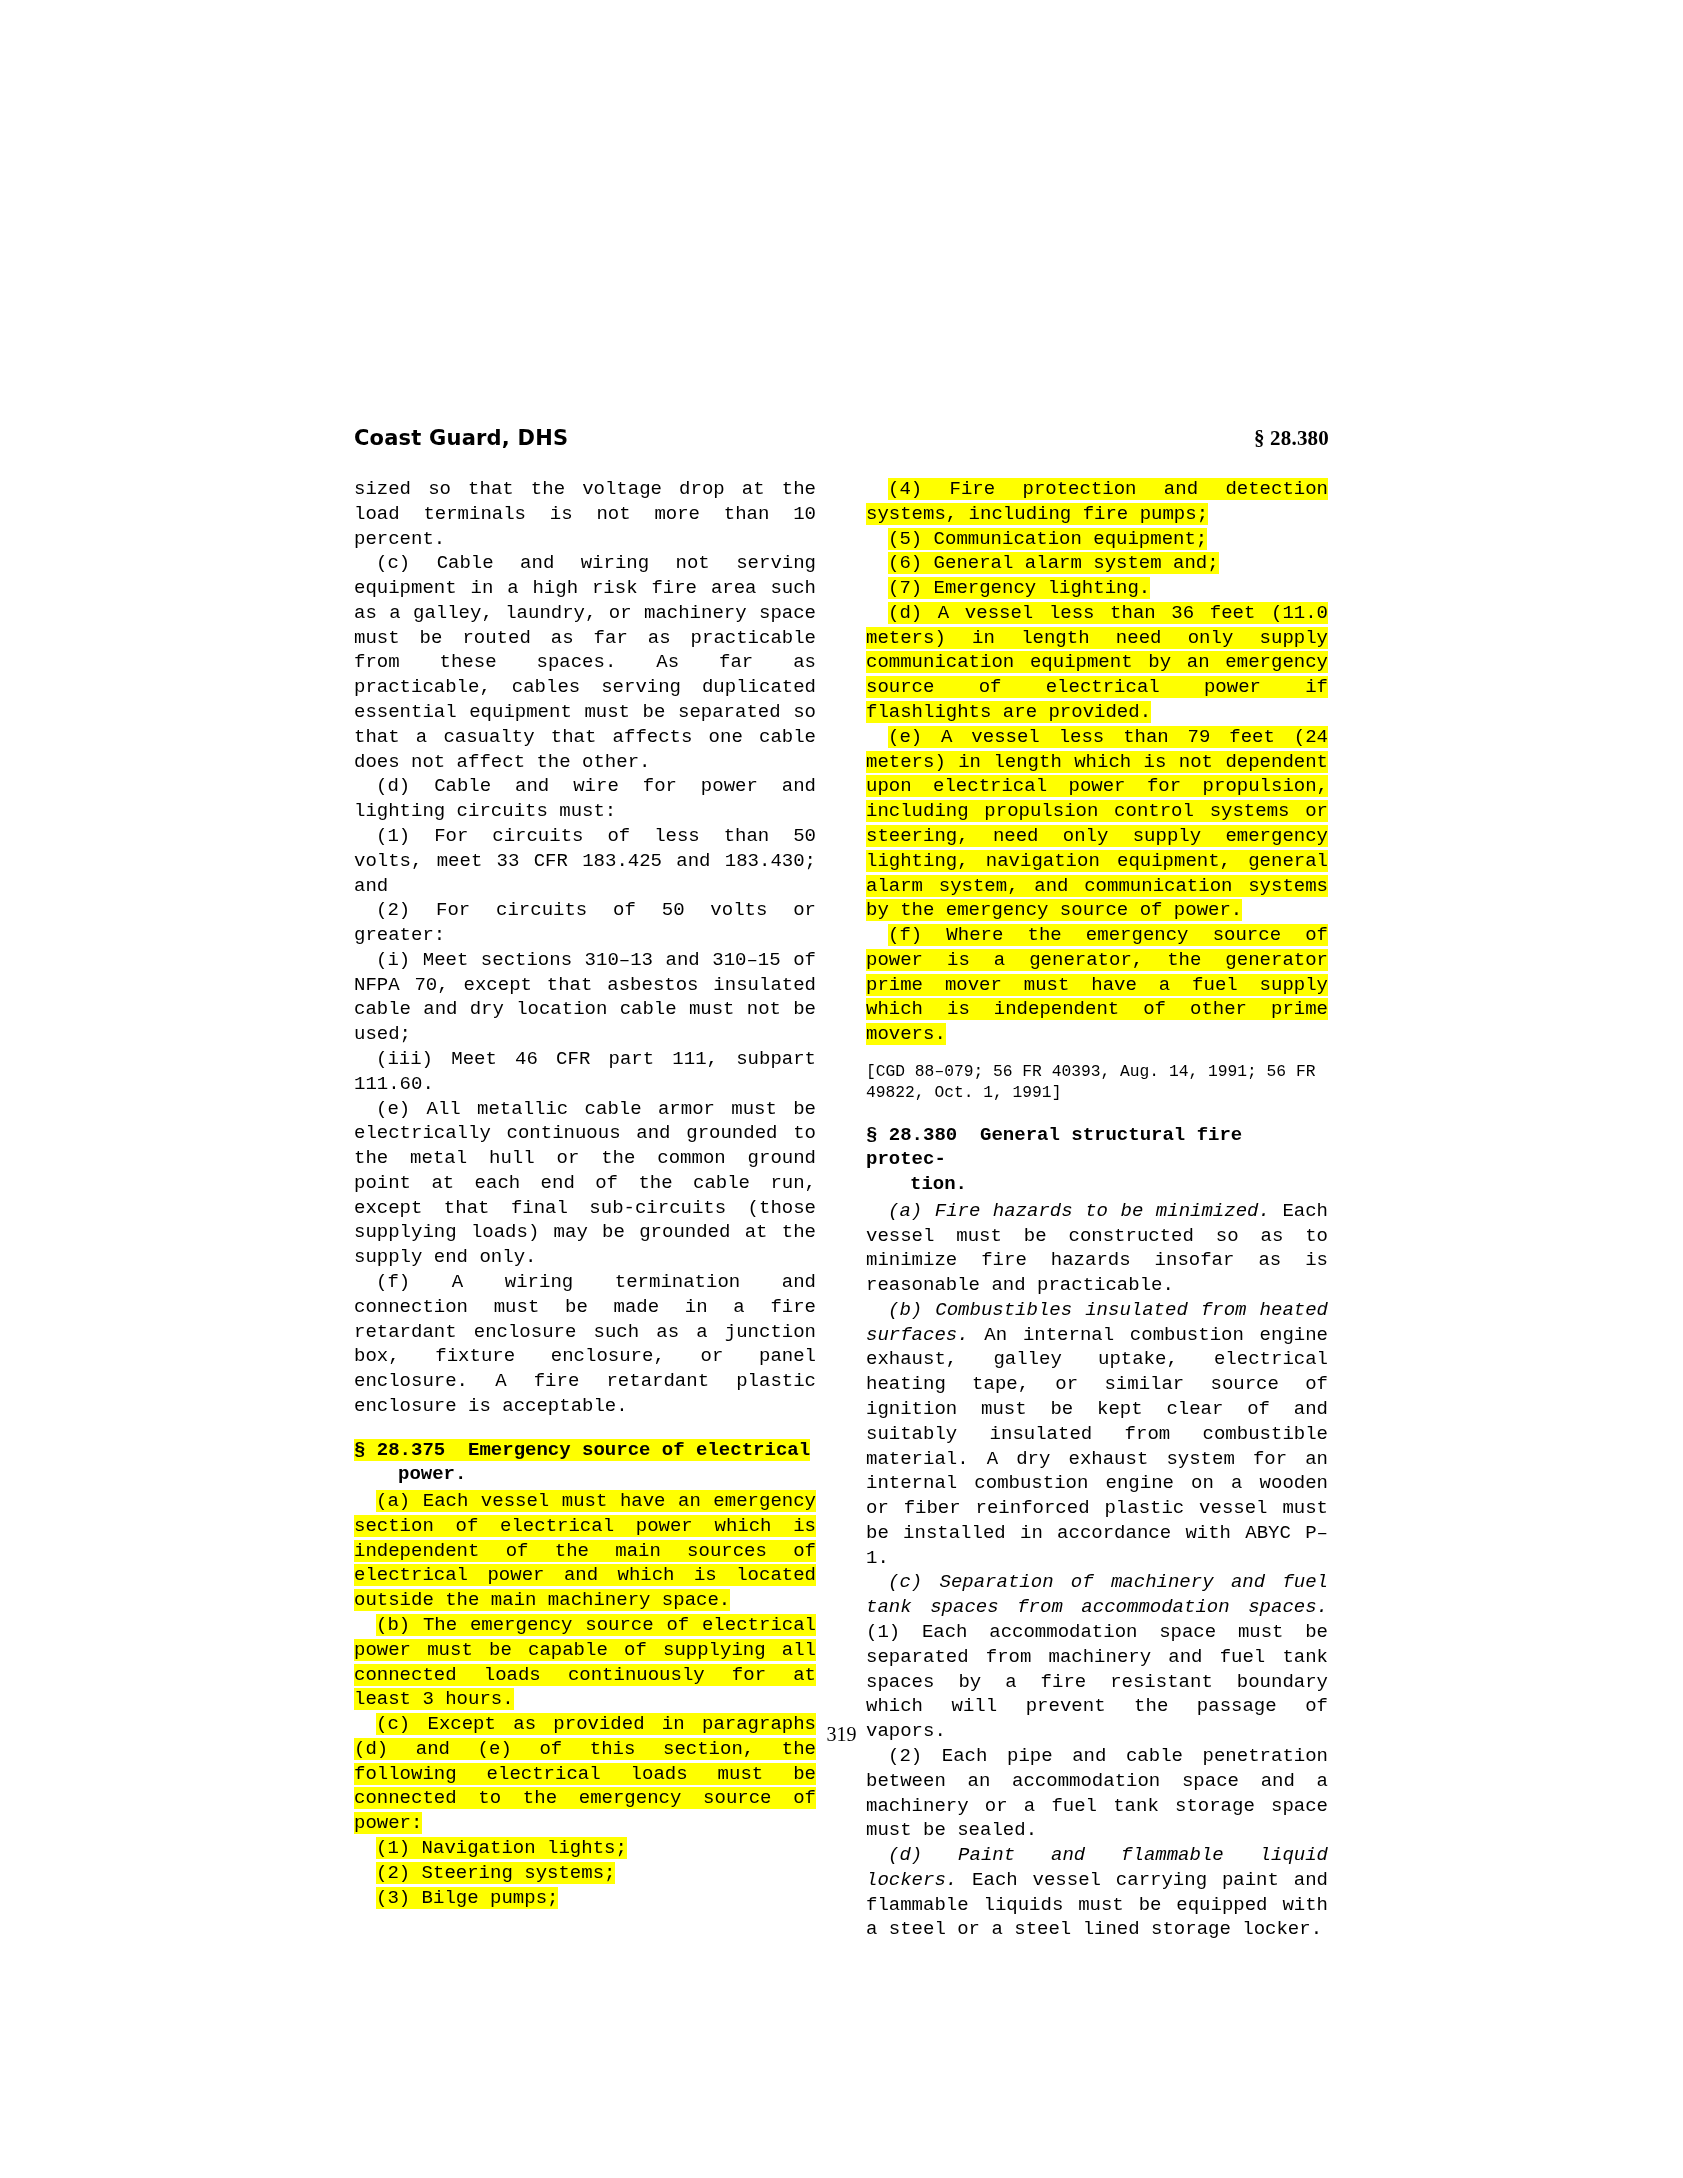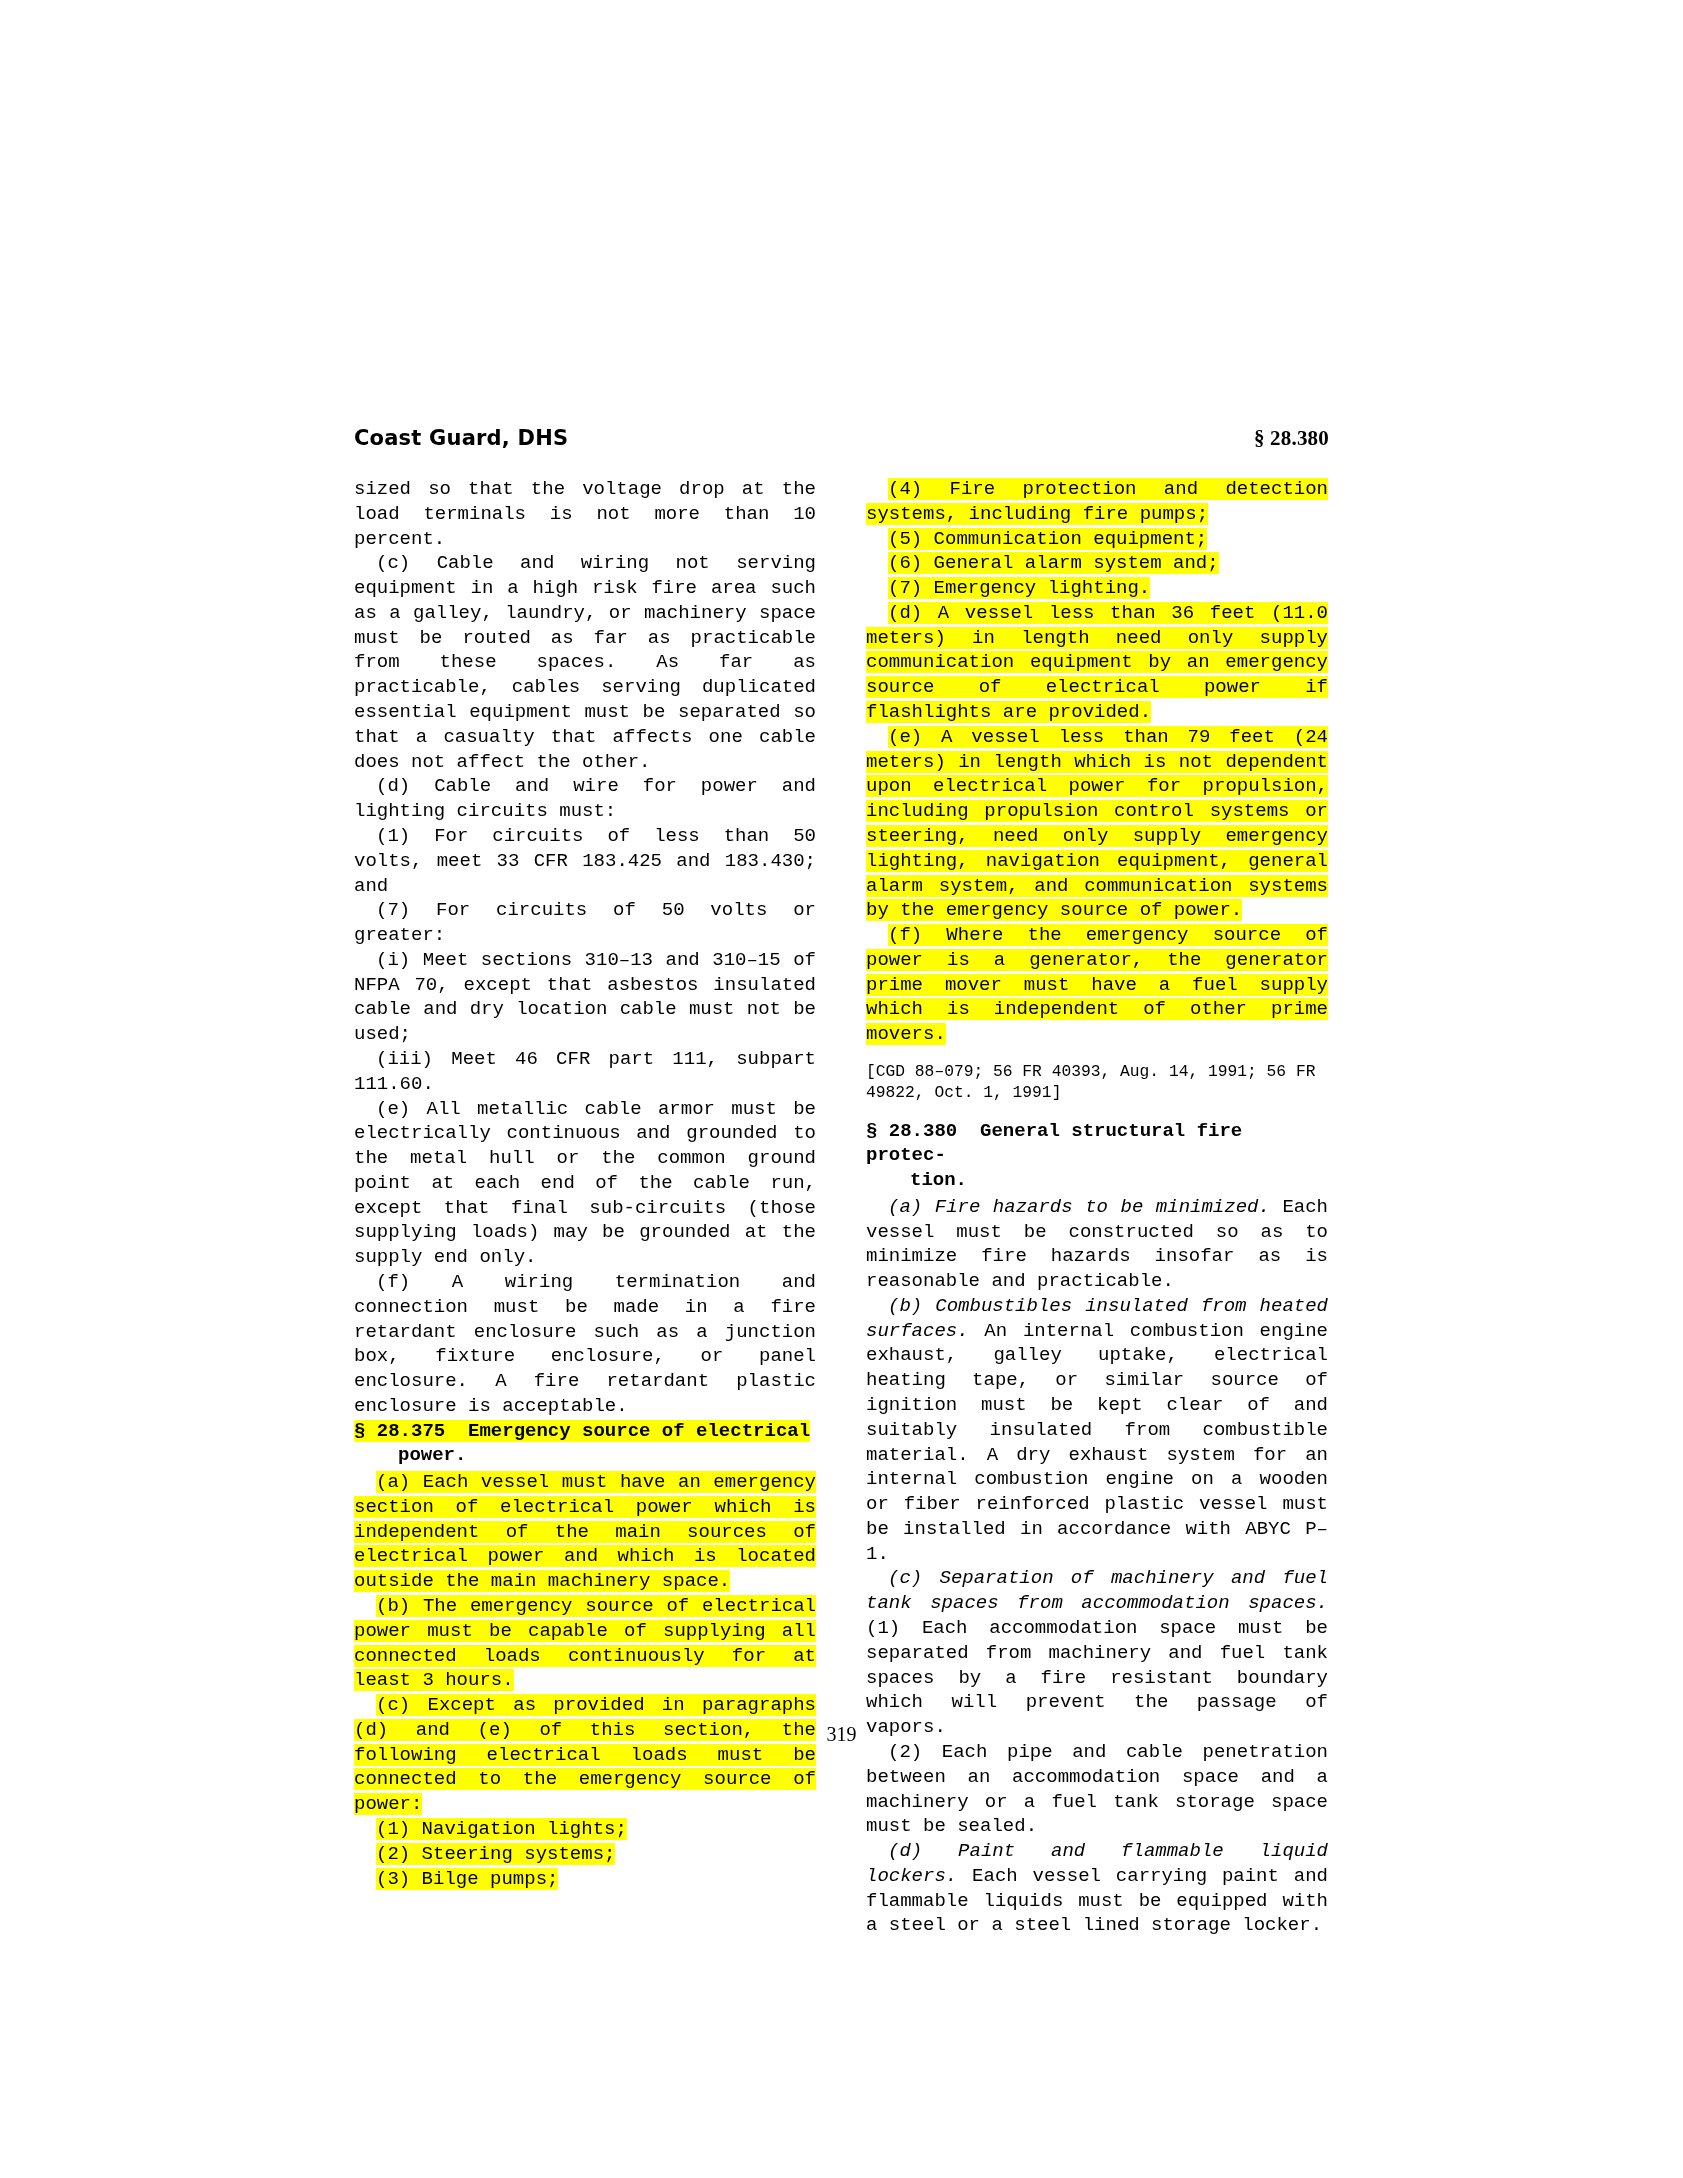--- a/index.html
+++ b/index.html
@@ -58,20 +58,21 @@
     text-indent: 22px;
     font-family: Liberation Mono, monospace;
   }
   p.noindent {
     text-indent: 0;
   }
   .hl {
     background: #ffff00;
   }
   .secthead {
+    margin-top: 19px;
     margin-bottom: 2px;
     font-weight: bold;
     text-indent: 0;
     text-align: left;
     line-height: 1.3;
   }
   .secthead .sym {
     font-weight: bold;
   }
   .secthead .cont {
@@ -106,21 +107,21 @@
     <span class="right">§ 28.380</span>
   </div>
 
   <div class="columns">
 
     <div class="col">
       <p class="noindent">sized so that the voltage drop at the load terminals is not more than 10 percent.</p>
       <p>(c) Cable and wiring not serving equipment in a high risk fire area such as a galley, laundry, or machinery space must be routed as far as practicable from these spaces. As far as practicable, cables serving duplicated essential equipment must be separated so that a casualty that affects one cable does not affect the other.</p>
       <p>(d) Cable and wire for power and lighting circuits must:</p>
       <p>(1) For circuits of less than 50 volts, meet 33 CFR 183.425 and 183.430; and</p>
-      <p>(7) For circuits of 50 volts or greater:</p>
+      <p>(2) For circuits of 50 volts or greater:</p>
       <p>(i) Meet sections 310–13 and 310–15 of NFPA 70, except that asbestos insulated cable and dry location cable must not be used;</p>
       <p>(iii) Meet 46 CFR part 111, subpart 111.60.</p>
       <p>(e) All metallic cable armor must be electrically continuous and grounded to the metal hull or the common ground point at each end of the cable run, except that final sub-circuits (those supplying loads) may be grounded at the supply end only.</p>
       <p>(f) A wiring termination and connection must be made in a fire retardant enclosure such as a junction box, fixture enclosure, or panel enclosure. A fire retardant plastic enclosure is acceptable.</p>
 
       <p class="secthead"><span class="hl"><span class="sym">§ 28.375</span>&nbsp;&nbsp;<span>Emergency source of electrical</span></span><span class="cont">power.</span></p>
 
       <p><span class="hl">(a) Each vessel must have an emergency section of electrical power which is independent of the main sources of electrical power and which is located outside the main machinery space.</span></p>
       <p><span class="hl">(b) The emergency source of electrical power must be capable of supplying all connected loads continuously for at least 3 hours.</span></p>
       <p><span class="hl">(c) Except as provided in paragraphs (d) and (e) of this section, the following electrical loads must be connected to the emergency source of power:</span></p>

